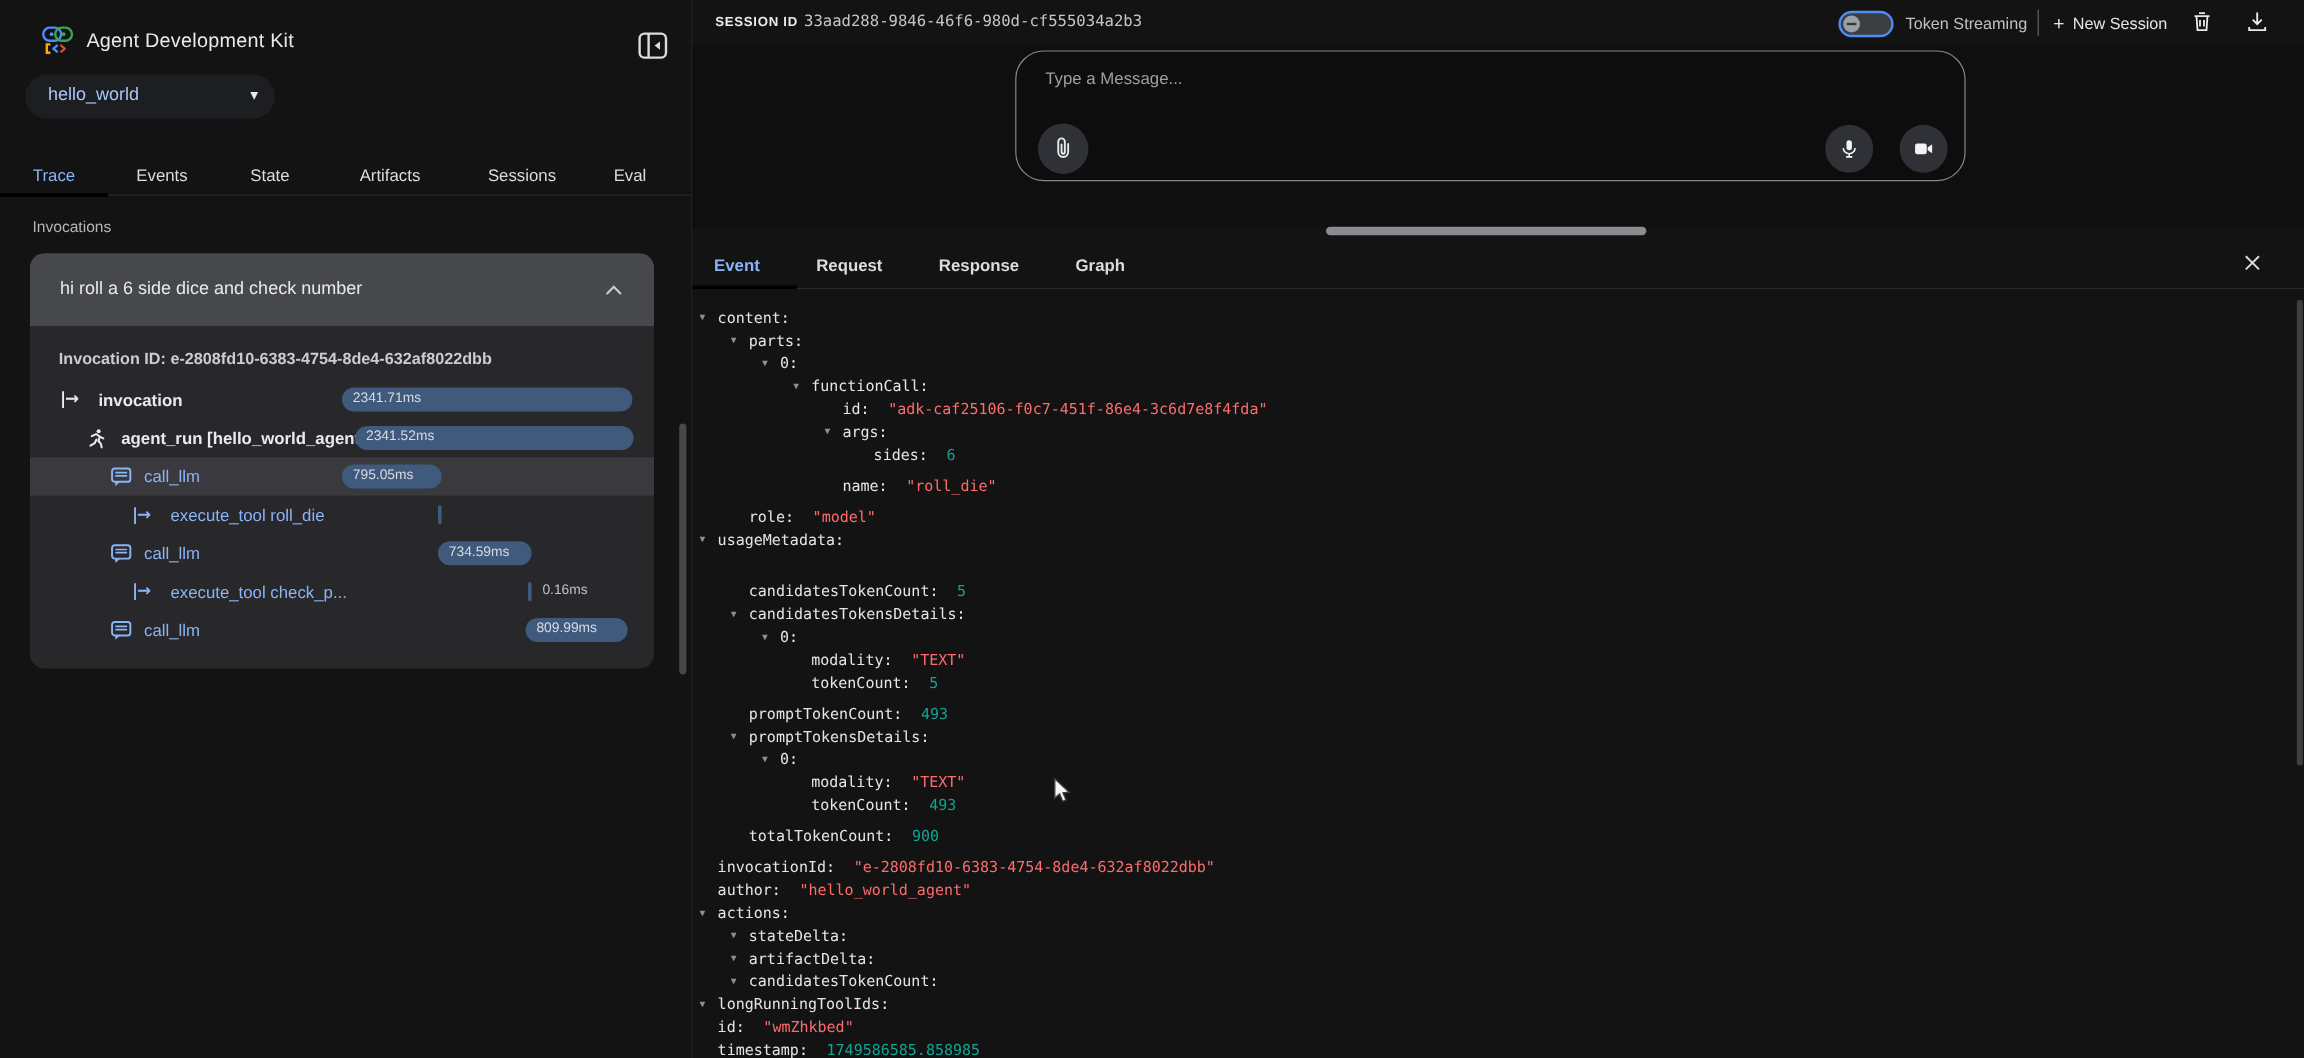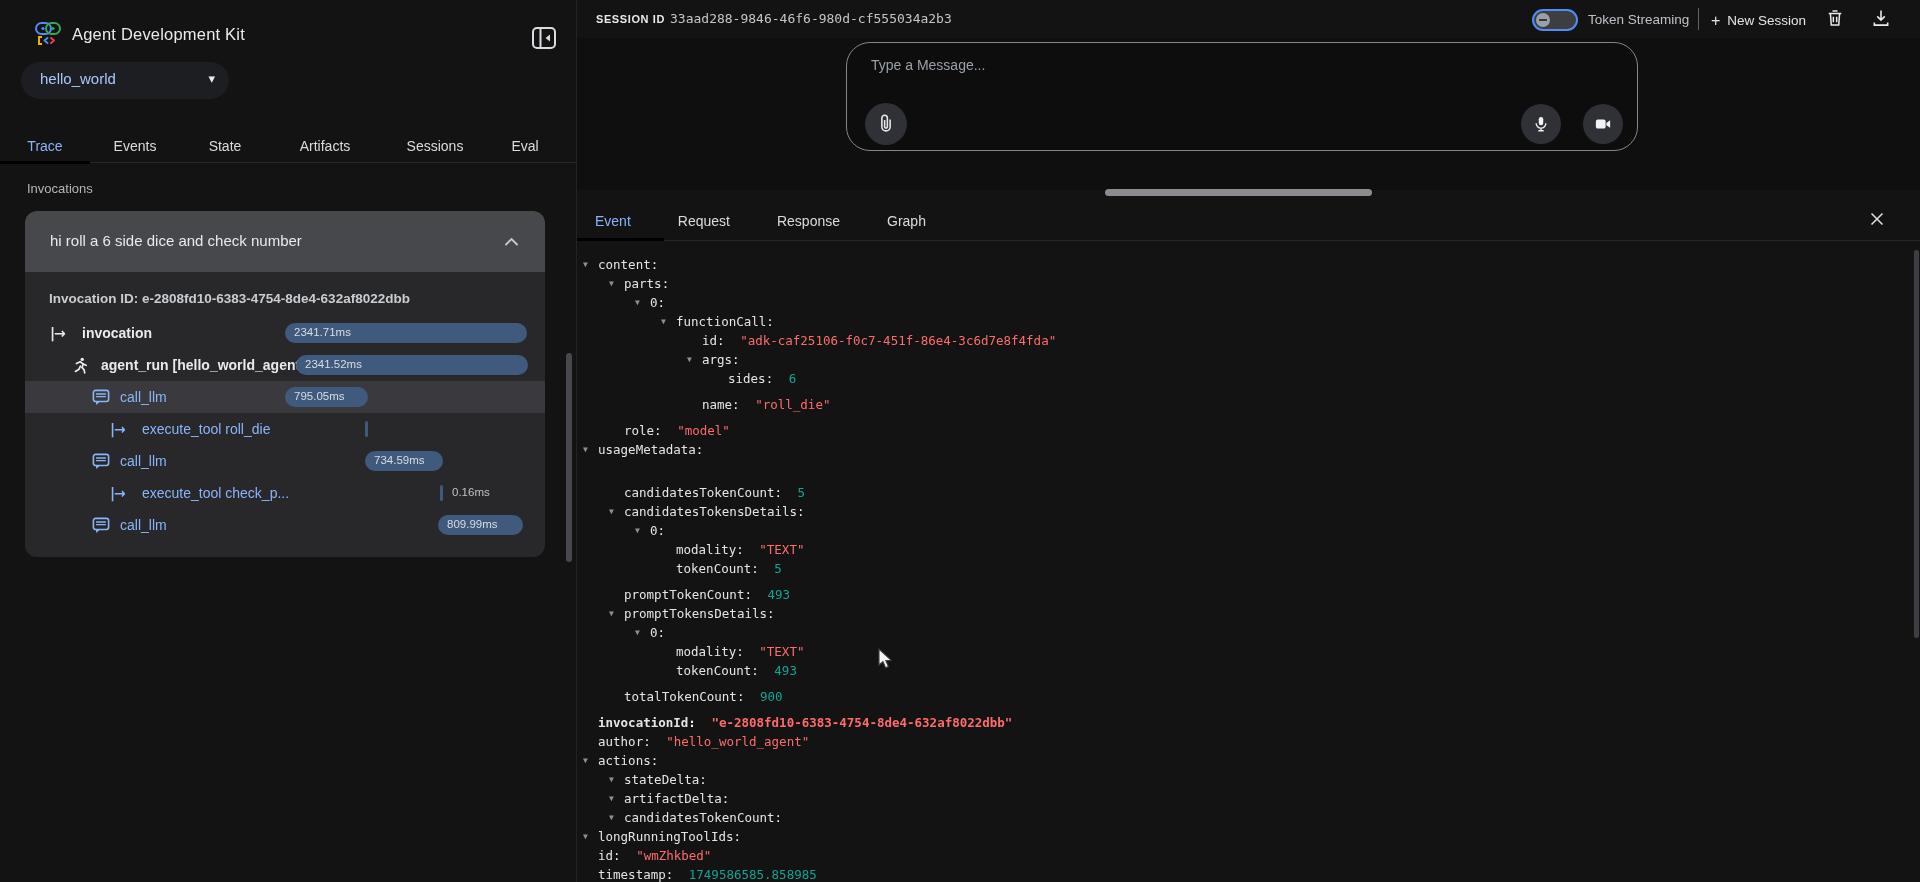--- a/index.html
+++ b/index.html
@@ -67,21 +67,21 @@
   #message-box { position:absolute; left:269px; top:4px; width:792px; height:109px; border:1px solid #83878c; border-radius:24px; background:#0d0d0e; }
   #message-input { position:absolute; left:24px; top:14px; width:500px; background:transparent; border:none; outline:none; font-size:14px; color:#e8eaed; font-family:"Liberation Sans", sans-serif; }
   #message-input::placeholder { color:#9aa0a6; }
   .chat-circle { position:absolute; width:42px; height:42px; border-radius:50%; background:#303136; display:flex; align-items:center; justify-content:center; cursor:pointer; }
   #attach-btn { left:18px; top:60px; }
   #mic-btn { left:674px; top:61px; width:40px; height:40px; }
   #video-btn { left:736px; top:61px; width:40px; height:40px; }
 
   #chat-scroll-handle { position:absolute; left:528px; top:151px; width:267px; height:7px; background:#8a8c8f; border-radius:4px; cursor:pointer; }
 
-  #detail-tabs { position:absolute; left:0; top:200px; width:1344px; height:41px; border-bottom:1px solid #26272a; }
+  #detail-tabs { position:absolute; left:0; top:200px; width:1344px; height:41px; border-bottom:1px solid #26272a;font-weight:bold; }
   #detail-tab-row { position:absolute; left:18px; top:0; height:41px; display:flex; column-gap:47px; }
   .d-tab { height:41px; display:flex; align-items:center; font-size:14px; color:#dadce0; cursor:pointer; }
   .d-tab.active { color:#8ab4f8; }
   #detail-inkbar { position:absolute; left:0; bottom:-1px; width:87px; height:3px; background:#000; }
   #detail-close { position:absolute; left:1292px; top:11px; width:20px; height:20px; cursor:pointer; color:#dadce0; }
 
   #json-view { position:absolute; left:0; top:255px; width:1330px; font-family:"DejaVu Sans Mono", monospace; font-size:12.5px; }
   .json-line { position:relative; height:19px; line-height:19px; white-space:nowrap; }
   .json-line.gap { margin-top:7px; }
   .j-tri { position:absolute; top:0; font-size:8px; color:#8b9094; cursor:pointer; }
@@ -368,21 +368,21 @@
   <span class="j-tri" style="left: 58px;">▼</span></div>
       <div class="json-line" style="padding-left: 99px;">
     <span class="j-key">modality</span>
   <span class="j-val string">"TEXT"</span></div>
       <div class="json-line" style="padding-left: 99px;">
     <span class="j-key">tokenCount</span>
   <span class="j-val number">493</span></div>
       <div class="json-line gap" style="padding-left: 47px;">
     <span class="j-key">totalTokenCount</span>
   <span class="j-val number">900</span></div>
-      <div class="json-line gap" style="padding-left: 21px; font-weight: bold;">
+      <div class="json-line gap" style="padding-left: 21px;">
     <span class="j-key">invocationId</span>
   <span class="j-val string">"e-2808fd10-6383-4754-8de4-632af8022dbb"</span></div>
       <div class="json-line" style="padding-left: 21px;">
     <span class="j-key">author</span>
   <span class="j-val string">"hello_world_agent"</span></div>
       <div class="json-line" style="padding-left: 21px;">
     <span class="j-key">actions</span>
   <span class="j-tri" style="left: 6px;">▼</span></div>
       <div class="json-line" style="padding-left: 47px;">
     <span class="j-key">stateDelta</span>

